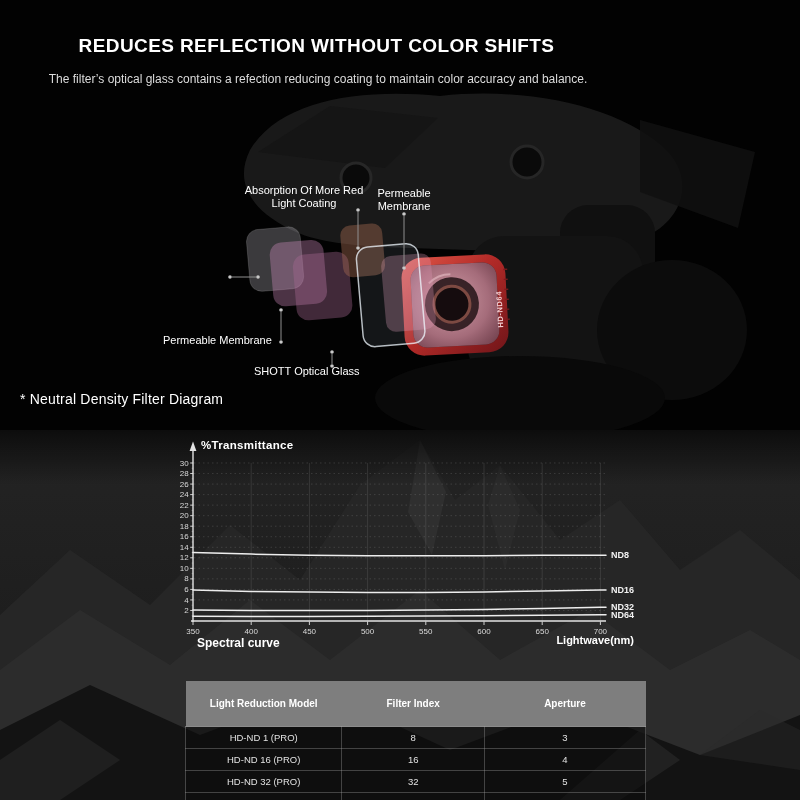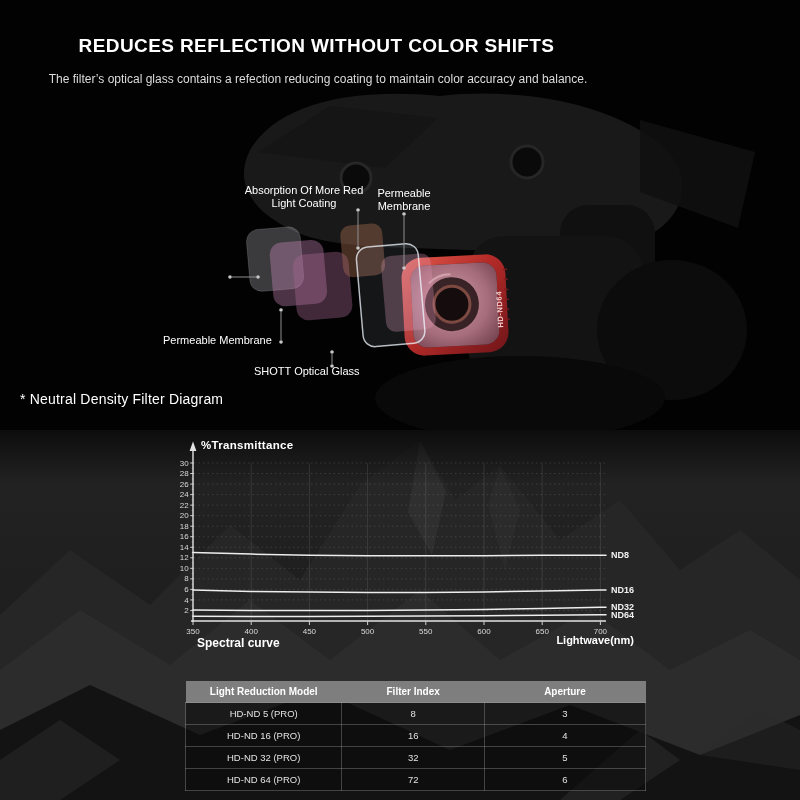--- a/index.html
+++ b/index.html
@@ -23,21 +23,21 @@
             font-size:14px;font-weight:400;letter-spacing:.2px;}
   
   #lower{position:absolute;left:0;top:430px;width:800px;height:370px;overflow:hidden;}
   #mountains{position:absolute;left:0;top:0;}
   #chart-svg{position:absolute;left:180px;top:6px;}
   #chart-svg text{font-family:"Liberation Sans",sans-serif;}
   
   #spec-table{position:absolute;left:185px;top:251px;width:461px;
               border-collapse:collapse;table-layout:fixed;text-align:center;}
   #spec-table th{background:#7e7e7e;color:#fff;font-size:10px;font-weight:700;
-                 height:21px;padding:0;border:0;}
+                 height:21px;padding:12px;border:0;}
   #spec-table td{background:rgba(10,10,10,0.52);color:#e2e2e2;font-size:9.5px;
                  height:21px;padding:0;border:1px solid rgba(165,165,165,0.35);}
 </style>
 </head>
 <body>
 
 <div id="page">
 
   <section id="hero">
 
@@ -263,21 +263,21 @@
         </colgroup>
         <thead>
           <tr>
             <th>Light Reduction Model</th>
             <th>Filter Index</th>
             <th>Aperture</th>
           </tr>
         </thead>
         <tbody>
           <tr>
-            <td>HD-ND 5 (PRO)</td>
+            <td>HD-ND 1 (PRO)</td>
             <td>8</td>
             <td>3</td>
           </tr>
           <tr>
             <td>HD-ND 16 (PRO)</td>
             <td>16</td>
             <td>4</td>
           </tr>
           <tr>
             <td>HD-ND 32 (PRO)</td>

